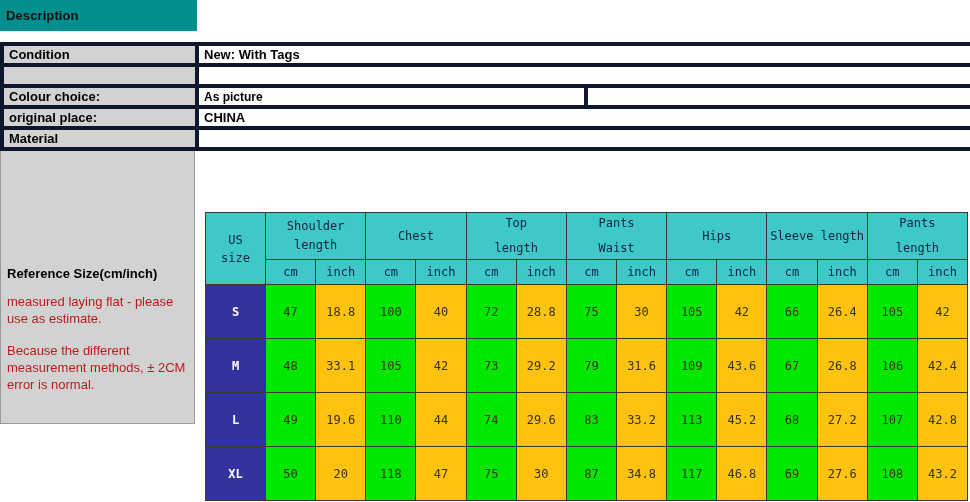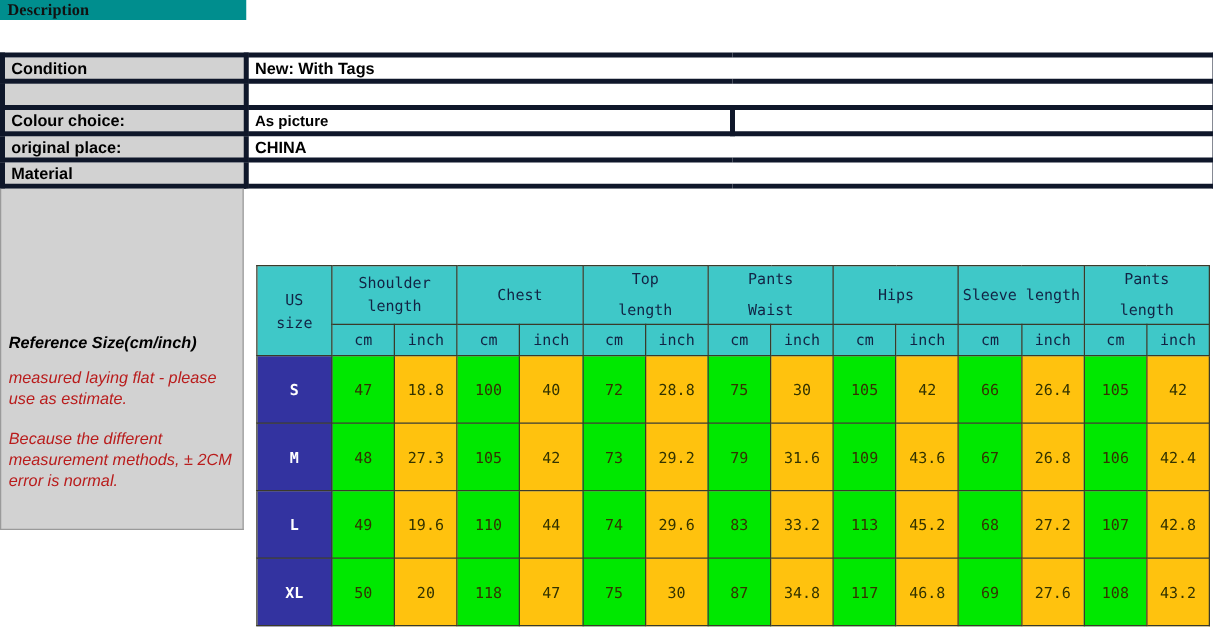--- a/index.html
+++ b/index.html
@@ -7,23 +7,23 @@
     margin: 0; padding: 0;
     width: 970px; height: 502px;
     background: #ffffff;
     font-family: "Liberation Sans", sans-serif;
     overflow: hidden;
   }
 
   
   #tabbar {
     position: absolute; left: 0; top: 0;
-    width: 197px; height: 16px;
+    width: 197px; height: 31px;
     background: #008E8E;
-    display: flex; align-items: center; font-family: Liberation Serif, serif;
+    display: flex; align-items: center;
   }
   #tabbar .tab-label {
     font-size: 13px; font-weight: bold; color: #111111;
     padding-left: 6px; letter-spacing: .1px;
   }
 
   
   #infotable {
     position: absolute; left: 0; top: 42px;
     width: 970px;
@@ -54,21 +54,20 @@
 
   
   #notes {
     position: absolute; left: 0; top: 151px;
     width: 195px; height: 273px;
     background: #d2d2d2;
     border-left: 1px solid #9a9a9a;
     border-right: 1px solid #9a9a9a;
     border-bottom: 1px solid #9a9a9a;
     padding: 0 6px;
-    font-style: italic;
   }
   #notes .notes-inner {
     position: absolute; left: 6px; right: 6px; top: 115px;
   }
   #notes .note-title {
     font-size: 13px; font-weight: bold; color: #000; margin-bottom: 12px;
   }
   #notes .note-p {
     font-size: 13px; color: #b91c1c; line-height: 17px; margin-bottom: 15px;
   }
@@ -258,21 +257,21 @@
           <td class="cm">105</td>
           <td class="inch">42</td>
           <td class="cm">66</td>
           <td class="inch">26.4</td>
           <td class="cm">105</td>
           <td class="inch">42</td>
         </tr>
         <tr>
           <td class="sz">M</td>
           <td class="cm">48</td>
-          <td class="inch">27.3</td>
+          <td class="inch">33.1</td>
           <td class="cm">105</td>
           <td class="inch">42</td>
           <td class="cm">73</td>
           <td class="inch">29.2</td>
           <td class="cm">79</td>
           <td class="inch">31.6</td>
           <td class="cm">109</td>
           <td class="inch">43.6</td>
           <td class="cm">67</td>
           <td class="inch">26.8</td>

